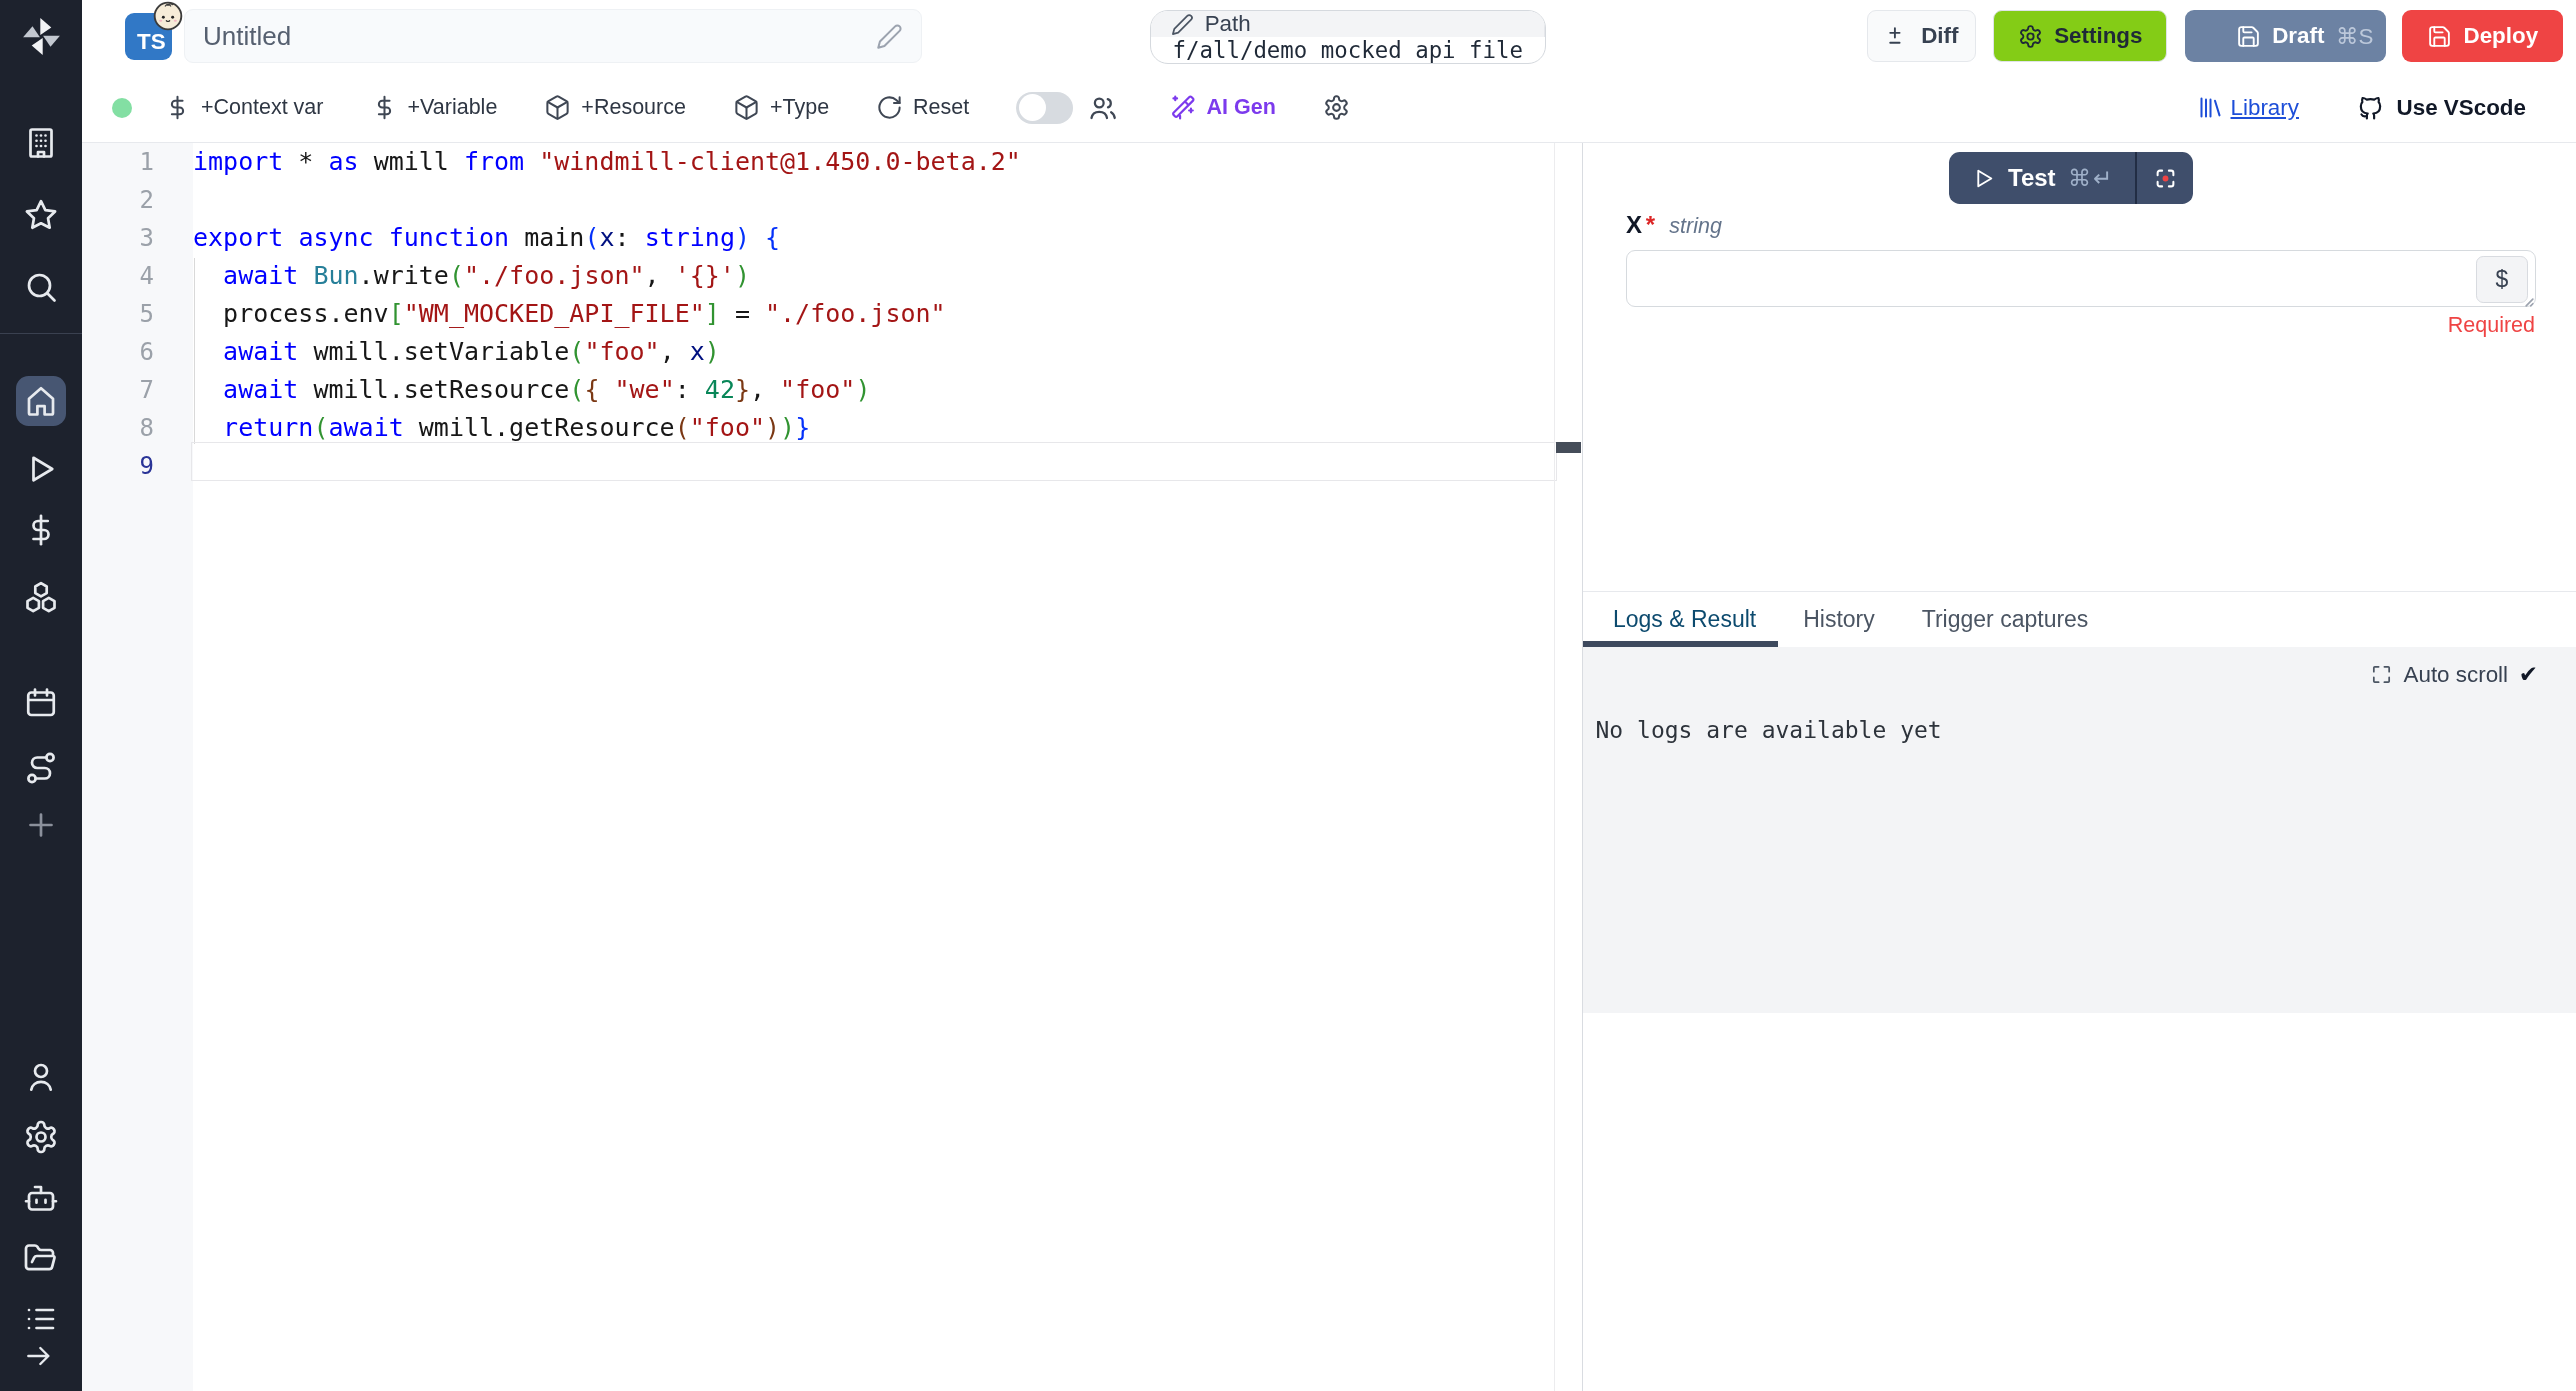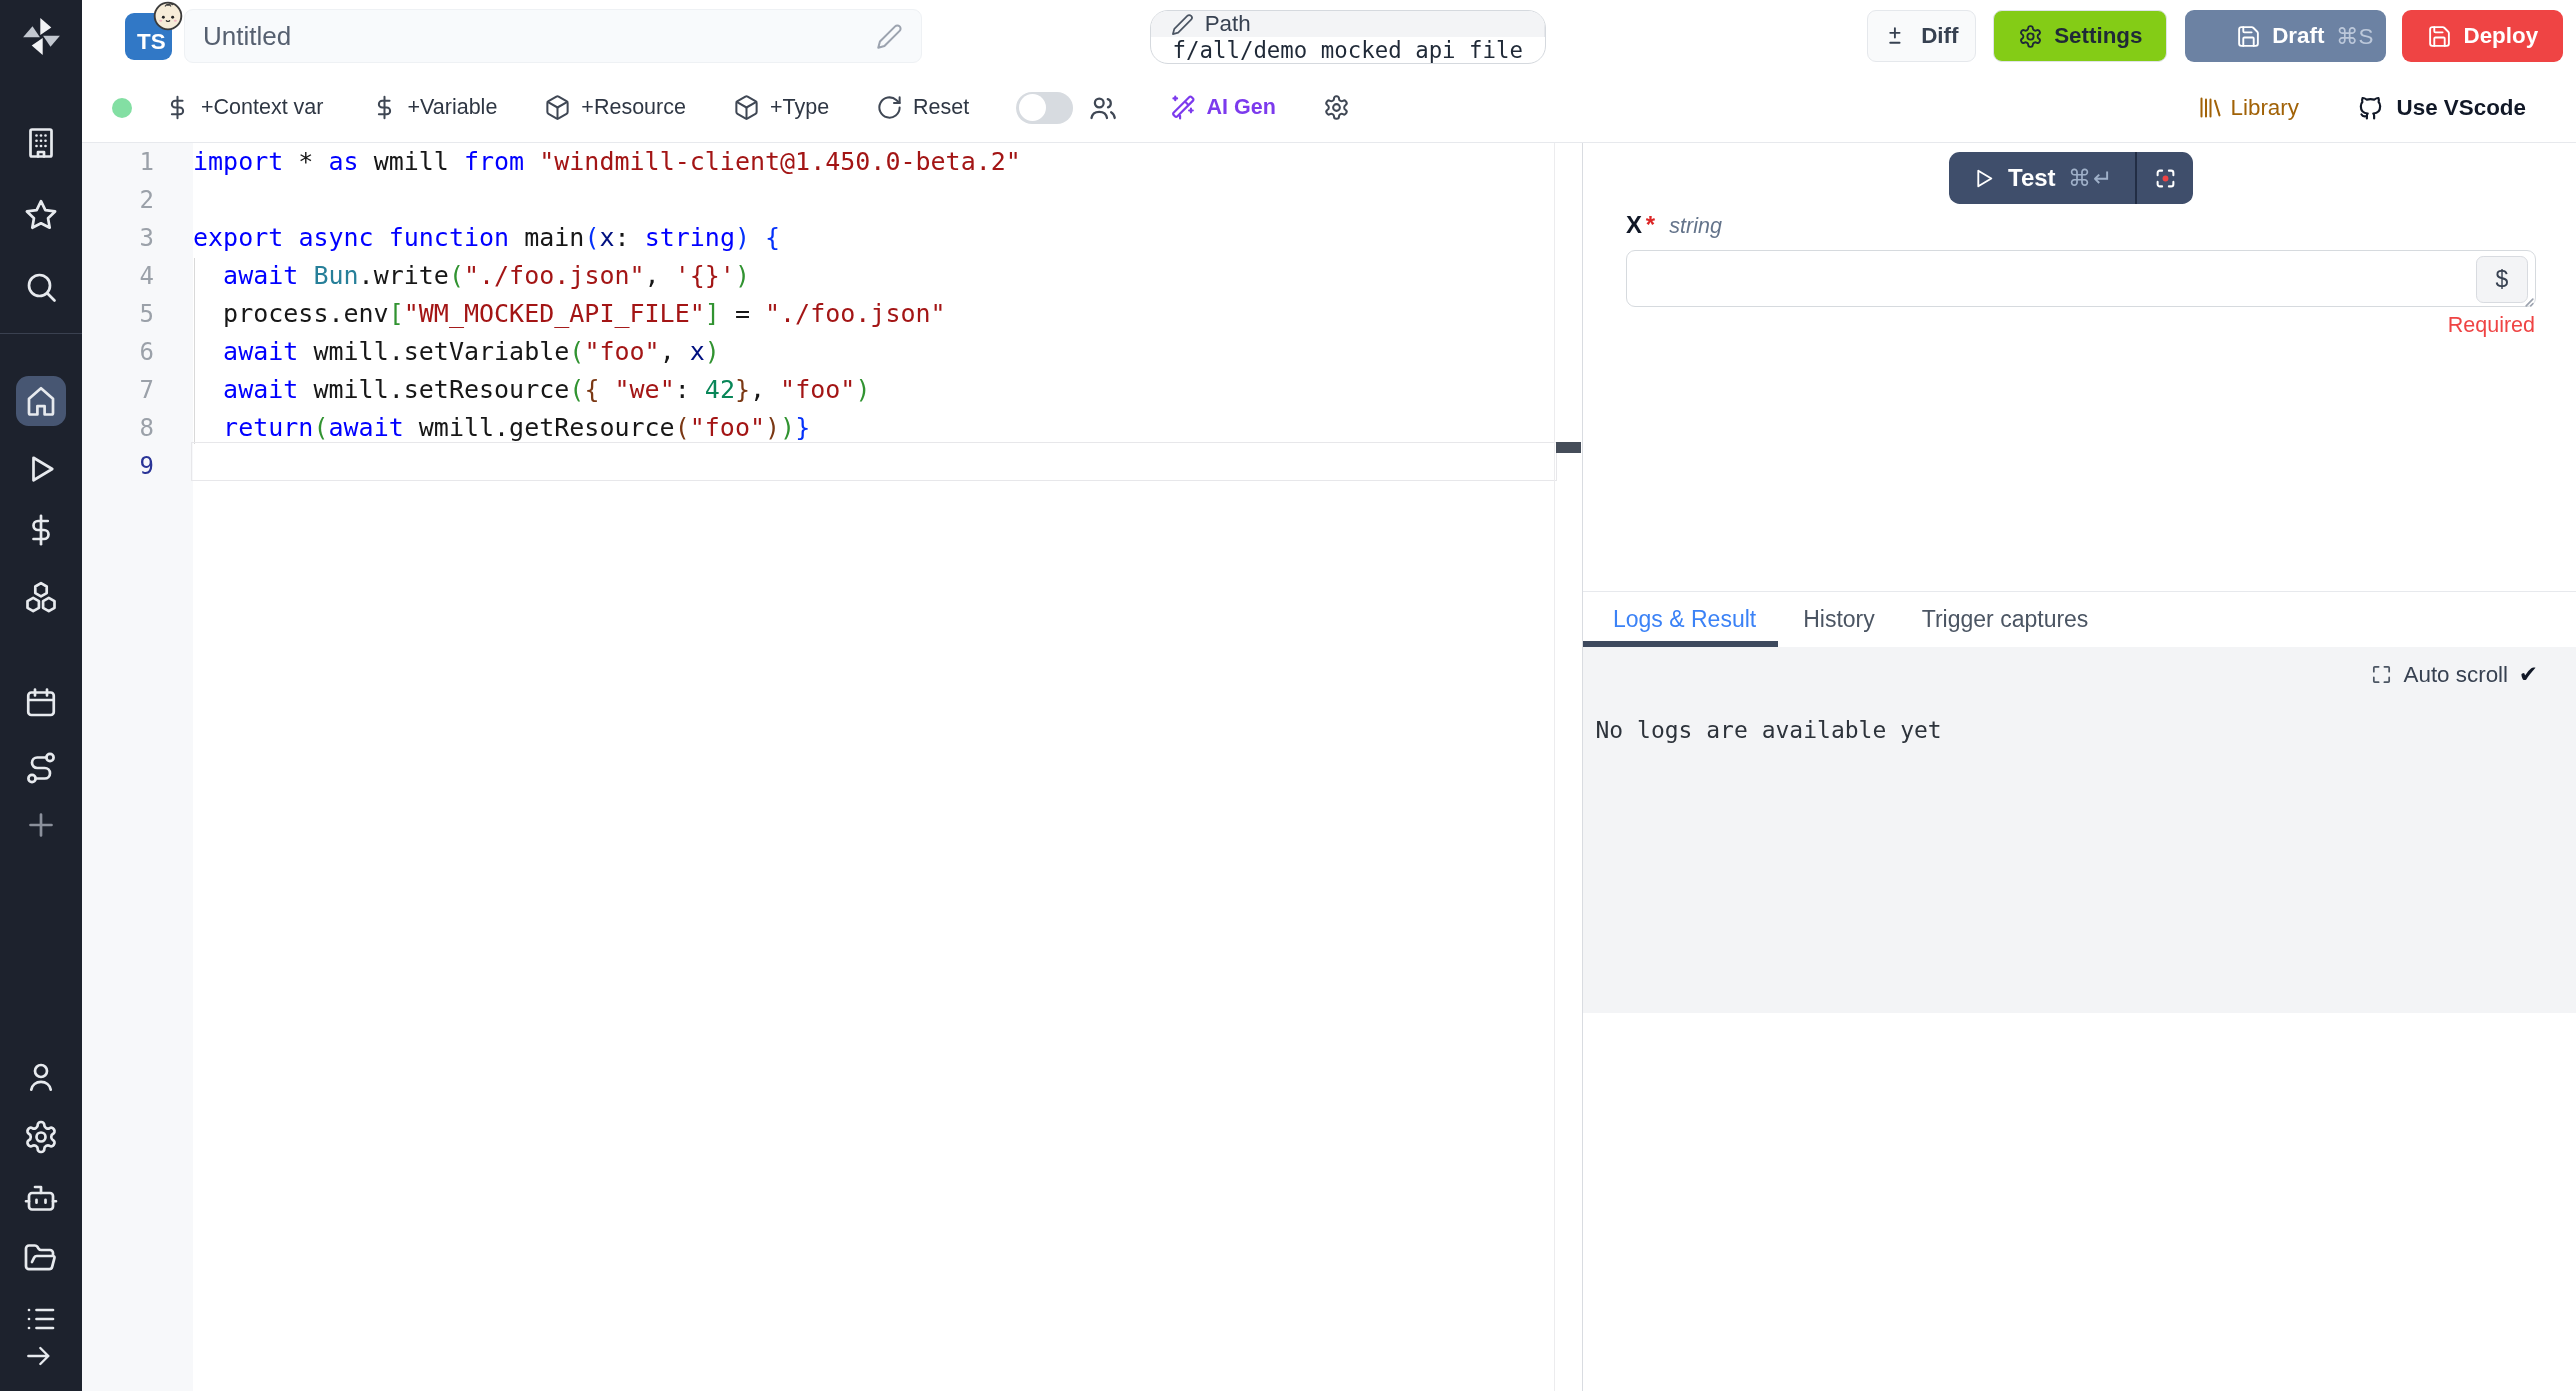--- a/index.html
+++ b/index.html
@@ -40,21 +40,21 @@
   #status-dot{position:absolute;left:30px;top:25px;width:20px;height:20px;border-radius:50%;background:#83dfa3;}
   .titem{display:flex;align-items:center;gap:10px;font-size:21.5px;font-weight:500;color:#2f3744;margin-right:47px;cursor:pointer;white-space:nowrap;}
   .titem svg{width:27px;height:27px;color:#3f4754;}
   #toggle{width:57px;height:32px;border-radius:16px;background:#d7dbe0;position:relative;margin-right:14.3px;cursor:pointer;}
   #toggle .knob{position:absolute;left:2.7px;top:2.7px;width:27px;height:27px;border-radius:50%;background:#fff;}
   #users-ic{width:30px;height:30px;color:#3f4754;margin-right:50px;cursor:pointer;}
   #ai-gen{color:#7c3aed;font-weight:600;}
   #ai-gen svg{color:#7c3aed;width:29px;height:29px;}
   #gen-gear{margin-right:0;}
   #toolbar .right{margin-left:auto;display:flex;align-items:center;gap:57px;padding-right:50px;}
-  #lib-item{font-size:22.4px;color:#a16207;font-weight:500;display:flex;gap:7px;align-items:center;cursor:pointer;}
+  #lib-item{font-size:22.4px;color:#1d4ed8;font-weight:500;display:flex;gap:7px;align-items:center;cursor:pointer;text-decoration:underline;}
   #lib-item svg{width:27px;height:27px;}
   #vscode-item{font-size:22.4px;color:#111827;font-weight:700;display:flex;gap:11.6px;align-items:center;cursor:pointer;}
   #vscode-item svg{width:29px;height:29px;}
 
   
   #editor{position:absolute;left:82px;top:143px;width:1499px;bottom:0;background:#fff;cursor:text;}
   #gutter{position:absolute;left:0;top:0;width:111px;bottom:0;background:#f7f8fa;}
   .gnum{height:38px;line-height:38px;text-align:right;padding-right:39px;font-family:"DejaVu Sans Mono",monospace;font-size:24px;color:#9ba1a9;}
   .gnum.active{color:#2a3497;}
   #code{position:absolute;left:111px;top:0;right:26px;}
@@ -80,21 +80,21 @@
   #field-row{position:absolute;left:43px;top:68px;display:flex;align-items:baseline;gap:14.3px;}
   #field-row .fname{font-size:24px;font-weight:700;color:#111827;}
   #field-row .freq{color:#dc2626;font-weight:700;font-size:24px;margin-left:-10.7px;}
   #field-row .ftype{font-size:21.5px;font-style:italic;color:#64748b;}
   #arg-input{position:absolute;left:43px;top:107px;width:910px;height:57px;border:1.3px solid #d6dade;border-radius:9px;background:#fff;box-sizing:border-box;cursor:text;}
   #dollar-btn{position:absolute;right:7.2px;top:5.4px;width:50px;height:45px;border:0.9px solid #d8dbe0;border-radius:7.2px;background:#f3f4f6;font-size:23px;color:#374151;display:flex;align-items:center;justify-content:center;cursor:pointer;}
   #resize-h{position:absolute;right:-1.8px;bottom:-3.6px;width:20px;height:20px;color:#9ca3af;}
   #required{position:absolute;right:41px;top:170px;font-size:21.5px;color:#ef4444;}
   #tabs{position:absolute;left:0;right:0;top:448px;height:56px;border-top:0.9px solid #e7e9ed;display:flex;align-items:center;padding-left:30px;gap:47px;box-sizing:border-box;}
   .tab{font-size:23px;color:#4b5563;cursor:pointer;}
-  .tab.active{color:#3b82f6;font-weight:500;}
+  .tab.active{color:#0c4a6e;font-weight:500;}
   #tab-underline{position:absolute;left:0;top:498px;width:195px;height:6.3px;background:#3e4a5e;}
   #logs{position:absolute;left:0;right:0;top:504px;height:366px;background:#f3f4f6;}
   #autoscroll{position:absolute;right:38px;top:14.3px;display:flex;align-items:center;gap:10.7px;font-size:22.4px;color:#374151;cursor:pointer;}
   #autoscroll svg{width:23px;height:23px;color:#4b5563;}
   #autoscroll .chk{font-size:23px;color:#111827;}
   #log-empty{position:absolute;left:12.5px;top:70px;font-family:"DejaVu Sans Mono",monospace;font-size:23px;color:#2d333b;}
   #result{position:absolute;left:0;right:0;top:871px;bottom:0;background:#fff;border-top:0.9px solid #e7e9ed;}
   #result .rtext{position:absolute;left:20px;top:16px;font-size:25px;color:#374151;}
   #result .info{position:absolute;right:41px;top:18px;width:29px;height:29px;color:#374151;cursor:pointer;}
 </style>

